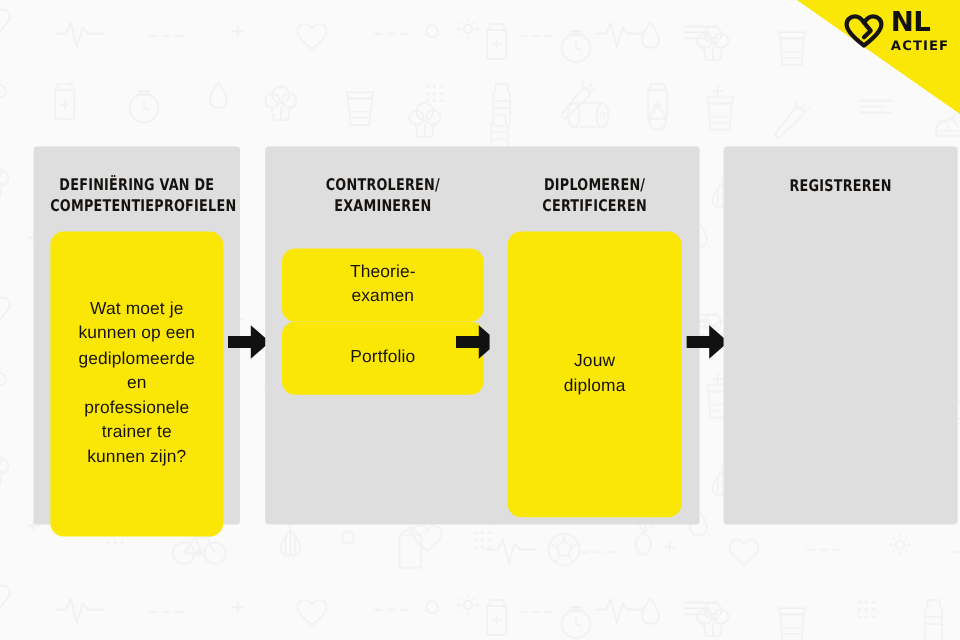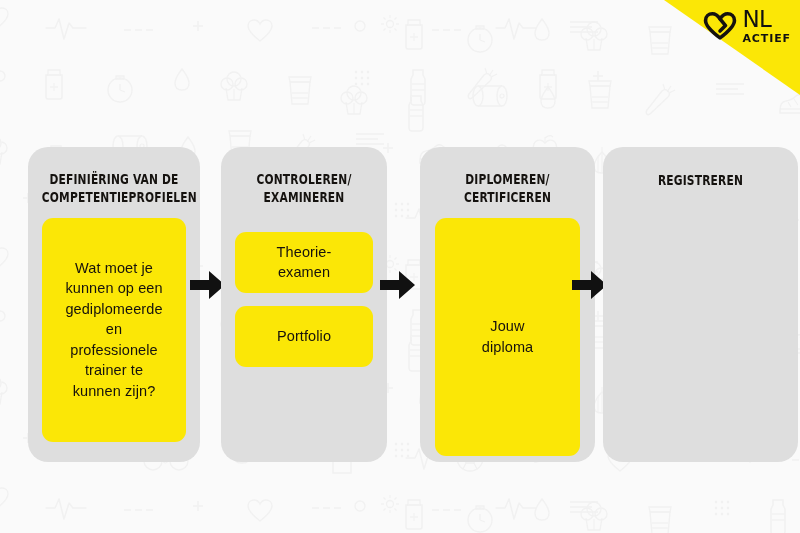--- a/index.html
+++ b/index.html
@@ -59,21 +59,21 @@
     display: block;
   }
   #logo .wordmark {
     display: flex;
     flex-direction: column;
     align-items: flex-start;
     line-height: 1;
   }
   #logo .nl {
     font-family: "DejaVu Sans", sans-serif;
-    font-weight: normal;
+    font-weight: bold;
     font-size: 23px;
     letter-spacing: -0.5px;
     color: #111111;
     line-height: 0.95;
     text-align: center;
   }
   #logo .actief {
     font-family: "DejaVu Sans", sans-serif;
     font-weight: bold;
     font-size: 11px;
@@ -90,26 +90,25 @@
     width: 800px;
     height: 533px;
     z-index: 3;
   }
 
   .panel {
     position: absolute;
     top: 122px;
     height: 315px;
     background: #dedede;
-    border-radius: 20px;
+    border-radius: 3px;
     box-sizing: border-box;
     display: flex;
     flex-direction: column;
     align-items: center;
-    margin-top: 25px;
   }
 
   .panel-title {
     font-family: "DejaVu Sans Condensed", "Liberation Sans Narrow", "Liberation Sans", sans-serif;
     font-weight: bold;
     font-size: 13.5px;
     line-height: 1.32;
     letter-spacing: 0.2px;
     color: #15120f;
     text-align: center;
@@ -147,30 +146,30 @@
     color: #16120d;
     letter-spacing: 0.1px;
     text-align: center;
     white-space: pre-line;
   }
 
   
   #panel-1 { left: 28px; width: 172px; }
   #panel-1 .panel-title { margin-top: 24px; }
   #panel-1 .panel-body { margin-top: 11px; padding: 0 14px; }
-  #panel-1 .card { width: 100%; height: 224px; padding: 6px 6px; }
-
-  
-  #panel-2 { left: 221px; width: 166px; }
+  #panel-1 .card { width: 100%; height: 254px; padding: 6px 6px; }
+
+  
+  #panel-2 { left: 221px; width: 196px; }
   #panel-2 .panel-title { margin-top: 24px; }
-  #panel-2 .panel-body { margin-top: 13px; padding: 12px 14px; gap: 13px; }
+  #panel-2 .panel-body { margin-top: 13px; padding: 12px 14px; }
   #panel-2 .card { width: 100%; height: 61px; }
 
   
-  #panel-3 { left: 420px; width: 175px; align-items: center; }
+  #panel-3 { left: 408px; width: 175px; align-items: center; }
   #panel-3 .panel-title { margin-top: 24px; }
   #panel-3 .panel-body { margin-top: 11px; padding: 0 15px; }
   #panel-3 .card { width: 100%; height: 238px; }
 
   
   #panel-4 { left: 603px; width: 195px; }
   #panel-4 .panel-title { margin-top: 25px; }
   #panel-4 .panel-body { margin-top: 22px; padding: 0 16px; }
   #panel-4 .card { width: 100%; height: 238px; }
 

